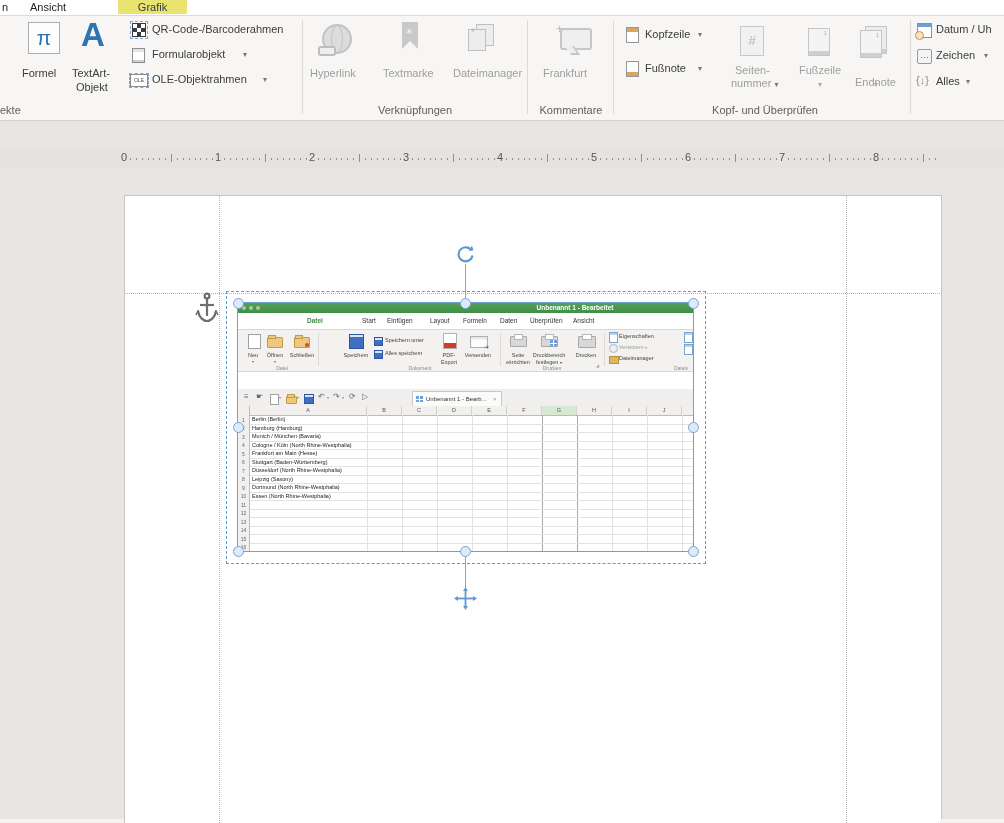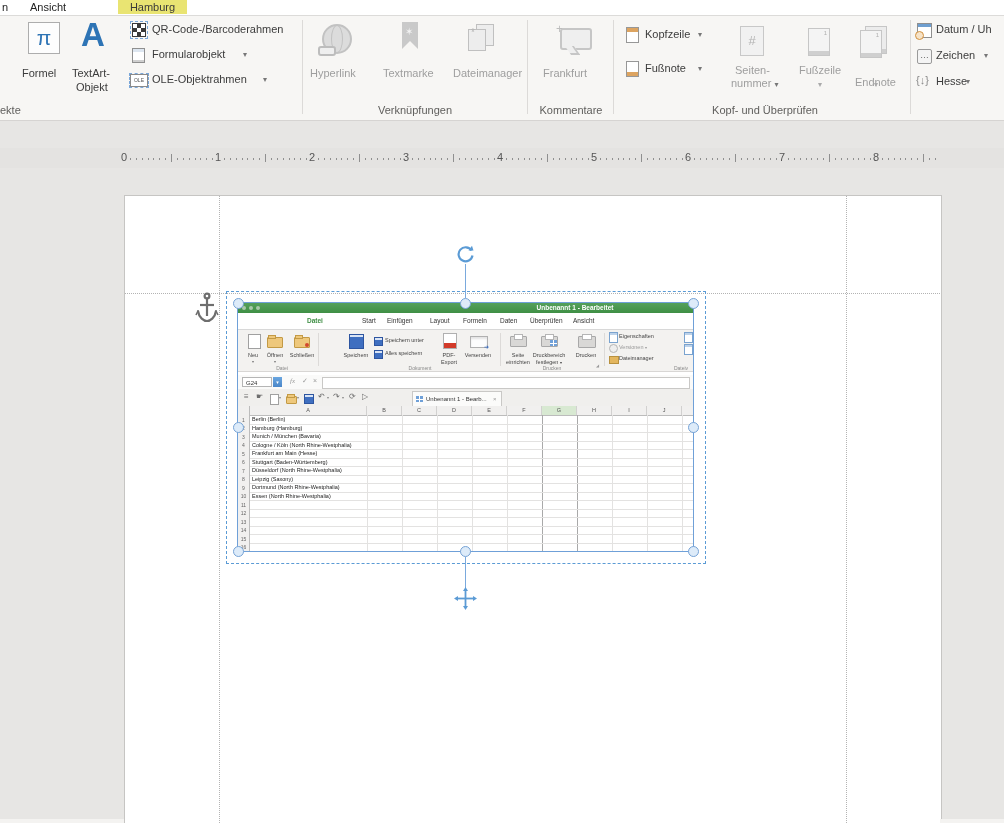--- a/index.html
+++ b/index.html
@@ -136,21 +136,21 @@
   svg{position:absolute;overflow:visible;}
 </style>
 </head>
 <body>
 
 <div id="stage">
 
   <div id="tabbar" class="abs">
     <span class="rtab" style="left:2px">n</span>
     <span class="rtab" style="left:30px">Ansicht</span>
-    <span class="rtab" id="tab-grafik">Hamburg</span>
+    <span class="rtab" id="tab-grafik">Grafik</span>
   </div>
 
   <div id="ribbon" class="abs">
 
     <div class="bigbtn" style="left:16px;top:6px;width:56px">
       <div class="pi-box" style="margin:0 auto">π</div>
     </div>
     <span class="blabel" style="left:22px;top:51px">Formel</span>
     <div class="bigbtn" style="left:70px;top:2px;width:46px">
       <div class="ta-A">A</div>
@@ -240,21 +240,21 @@
       <div class="cal abs" style="left:1px;top:1px"></div>
       <span class="blabel" style="left:20px;top:1px">Datum / Uh</span>
     </div>
     <div class="abs" style="left:916px;top:32px">
       <div class="zch abs" style="left:1px;top:1px">…</div>
       <span class="blabel" style="left:20px;top:1px">Zeichen</span>
       <span class="dd abs" style="left:68px;top:3px">▾</span>
     </div>
     <div class="abs" style="left:916px;top:58px">
       <span class="abs" style="left:0;top:0;font-size:11px;color:#8a8a8a">{↓}</span>
-      <span class="blabel" style="left:20px;top:1px">Hesse</span>
+      <span class="blabel" style="left:20px;top:1px">Alles</span>
       <span class="dd abs" style="left:50px;top:3px">▾</span>
     </div>
   </div>
 
 
   <div id="ruler" class="abs">
       <div class="rnum" style="left: 124px;">0</div>
       <div class="rnum" style="left: 218px;">1</div>
       <div class="rnum" style="left: 312px;">2</div>
       <div class="rnum" style="left: 406px;">3</div>
@@ -486,28 +486,20 @@
       <div class="i-drawer" style="left:371px;top:26px;width:8px;height:6px"></div>
       <span class="tll" style="left:381px;top:25px">Dateimanager</span>
       <div class="i-docb" style="left:446px;top:2px;width:7px;height:9px"></div>
       <div class="i-docb" style="left:446px;top:14px;width:7px;height:9px"></div>
       <span class="tcap" style="left:44px">Datei</span>
       <span class="tcap" style="left:182px">Dokument</span>
       <span class="tcap" style="left:314px">Drucken</span>
       <span class="tcap" style="left:443px">Dateiv</span>
     </div>
 
-    <div id="wfbar" class="abs">
-      <div id="wnamebox">G24</div>
-      <div id="wnamedd">▾</div>
-      <span class="fsym" style="left:52px;font-style:italic;font-family:'Liberation Serif',serif">fx</span>
-      <span class="fsym" style="left:64px">✓</span>
-      <span class="fsym" style="left:75px">×</span>
-      <div id="wfinput"></div>
-    </div>
 
     <div id="wtb2" class="abs">
       <span class="t2i" style="left:6px">≡</span>
       <span class="t2i" style="left:18px">☛</span>
       <div class="i-page" style="left:32px;top:5px;width:7px;height:9px"></div>
       <span class="t2dd" style="left:41px">▾</span>
       <div class="i-folder" style="left:48px;top:7px;width:9px;height:6px"></div>
       <span class="t2dd" style="left:59px">▾</span>
       <div class="i-floppy" style="left:66px;top:5px;width:8px;height:8px"></div>
       <span class="t2i" style="left:80px">↶</span>

